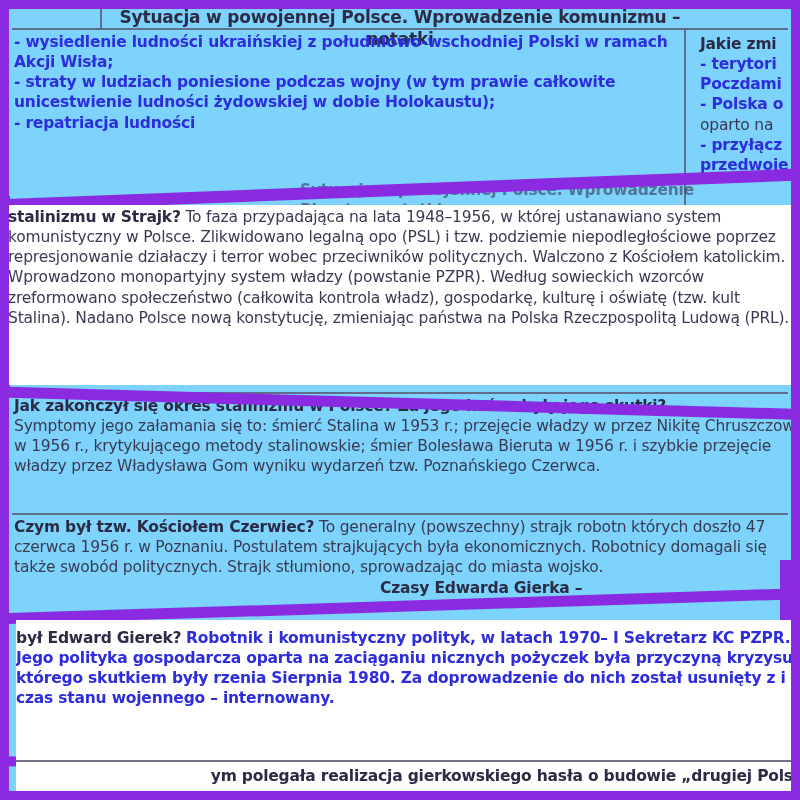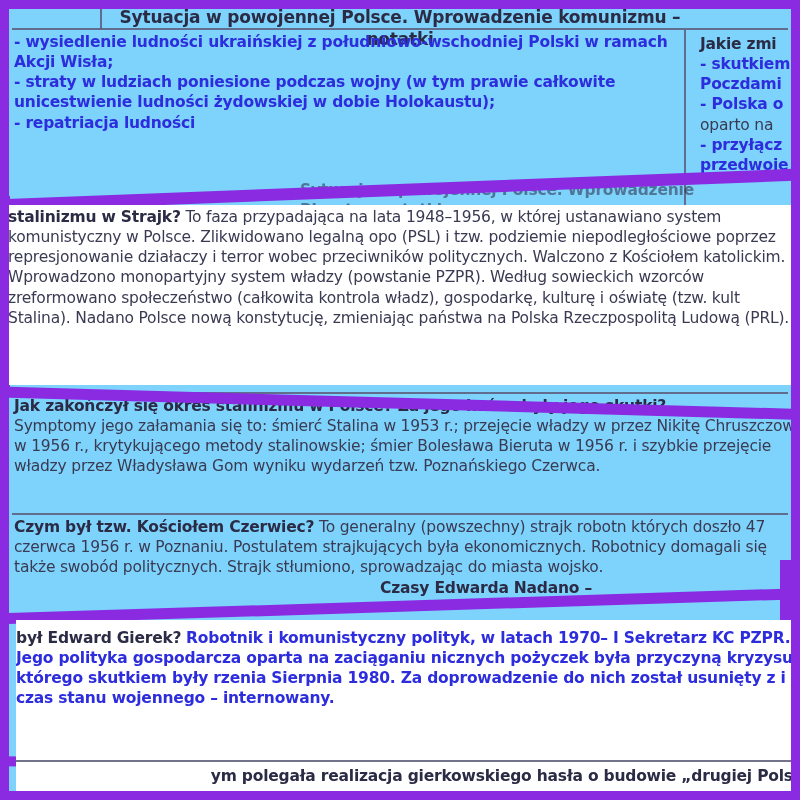--- a/index.html
+++ b/index.html
@@ -103,21 +103,21 @@
 
   <div class="block" style="left:14px; top:32px; width:660px;">
     <div><span class="blue">- wysiedlenie ludności ukraińskiej z południowo-wschodniej Polski w ramach Akcji Wisła;</span></div>
     <div><span class="blue">- straty w ludziach poniesione podczas wojny (w tym prawie całkowite unicestwienie ludności żydowskiej w dobie Holokaustu);</span></div>
     <div class="blue">- repatriacja ludności</div>
   </div>
   <div class="vrule" style="left:684px; top:30px; height:180px;"></div>
 
   <div class="block" style="left:700px; top:34px; width:100px;">
     <div class="q">Jakie zmi</div>
-    <div class="blue">- skutkiem</div>
+    <div class="blue">- terytori</div>
     <div class="blue">Poczdami</div>
     <div class="blue">- Polska o</div>
     <div>oparto na</div>
     <div class="blue">- przyłącz</div>
     <div class="blue">przedwoje</div>
   </div>
 
   <div class="block strip-title faint" style="left:300px; top:180px; width:400px;">Sytuacja w powojennej Polsce. Wprowadzenie Bieruta – notatki</div>
 
   <div class="panel" style="left:0px; top:205px; width:800px; height:180px;">
@@ -138,21 +138,21 @@
 
   <div class="rule" style="left:12px; top:513px; width:776px;"></div>
 
   <div class="block" style="left:14px; top:517px; width:790px;">
     <div>
       <span class="q">Czym był tzw. Kościołem Czerwiec?</span>
       <span>To generalny (powszechny) strajk robotn których doszło 47 czerwca 1956 r. w Poznaniu. Postulatem strajkujących była ekonomicznych. Robotnicy domagali się także swobód politycznych. Strajk stłumiono, sprowadzając do miasta wojsko.</span>
     </div>
   </div>
 
-  <div class="block strip-title" style="left:380px; top:578px; width:380px;">Czasy Edwarda Nadano –</div>
+  <div class="block strip-title" style="left:380px; top:578px; width:380px;">Czasy Edwarda Gierka –</div>
 
   <div class="panel" style="left:16px; top:620px; width:800px; height:180px;">
     <div class="block" style="left:0px; top:8px; width:800px;">
       <div>
         <span class="q">był Edward Gierek?</span>
         <span class="blue">Robotnik i komunistyczny polityk, w latach 1970– I Sekretarz KC PZPR. Jego polityka gospodarcza oparta na zaciąganiu nicznych pożyczek była przyczyną kryzysu, którego skutkiem były rzenia Sierpnia 1980. Za doprowadzenie do nich został usunięty z i na czas stanu wojennego – internowany.</span>
       </div>
     </div>
     <div class="rule" style="left:0px; top:140px; width:800px;"></div>
     <div class="block q" style="left:0px; top:146px; width:800px;text-align:right;">ym polegała realizacja gierkowskiego hasła o budowie „drugiej Polski"</div>

